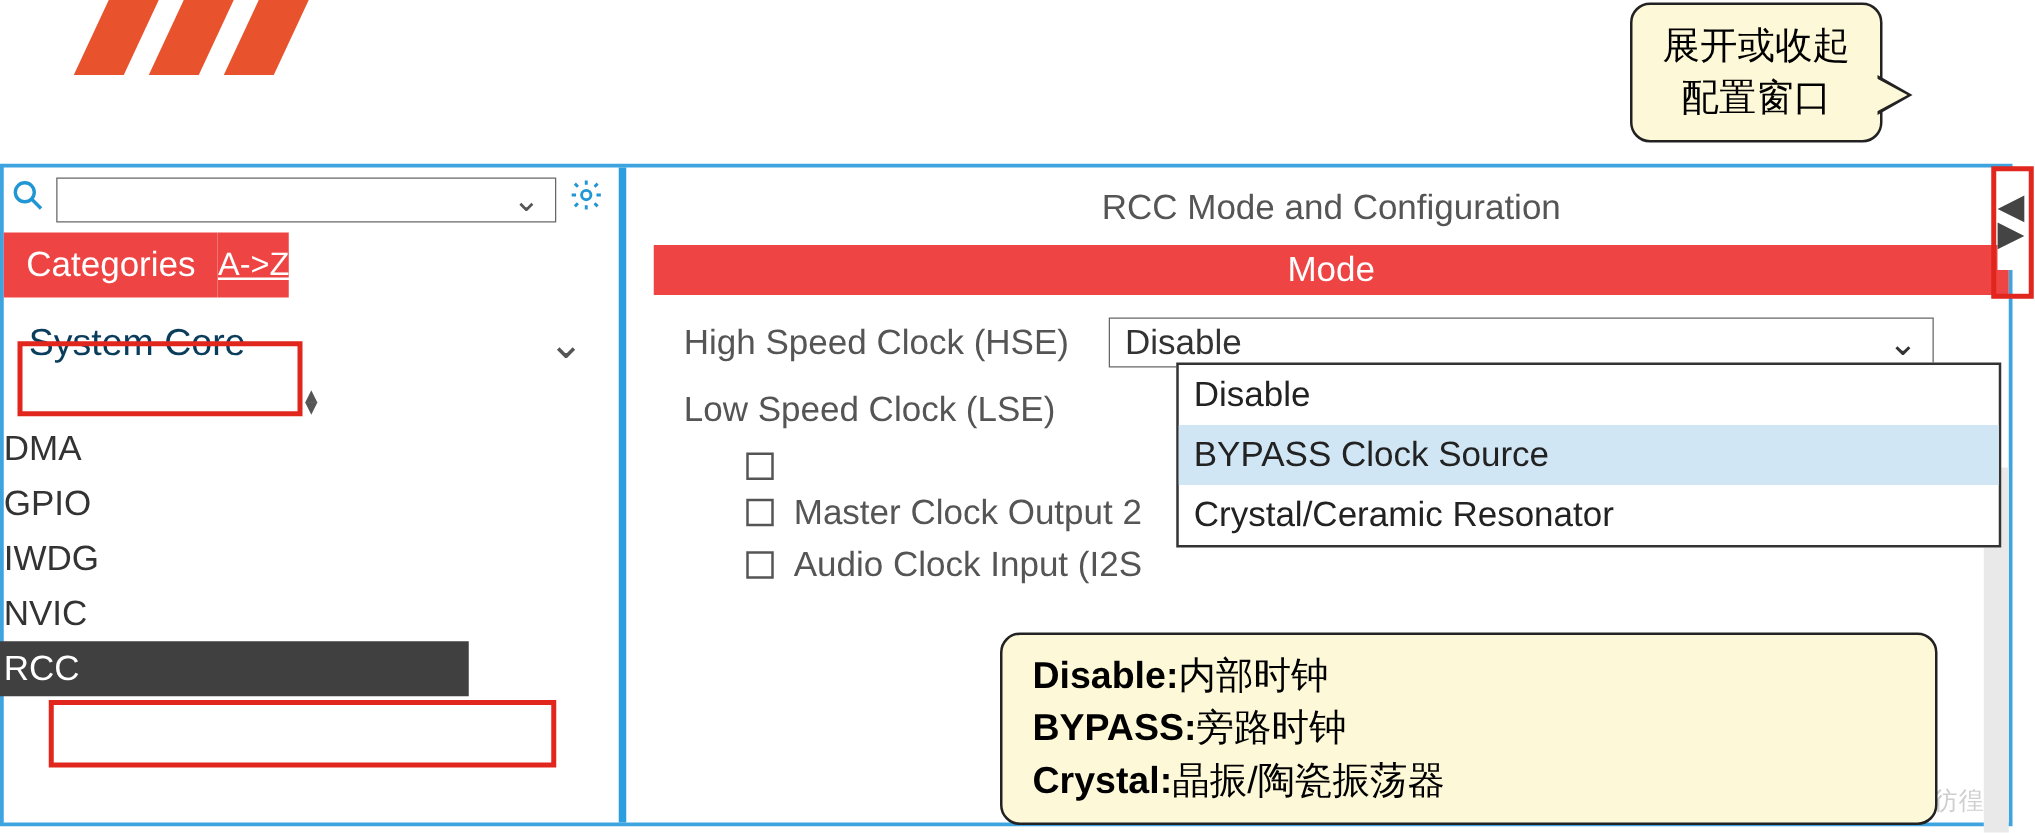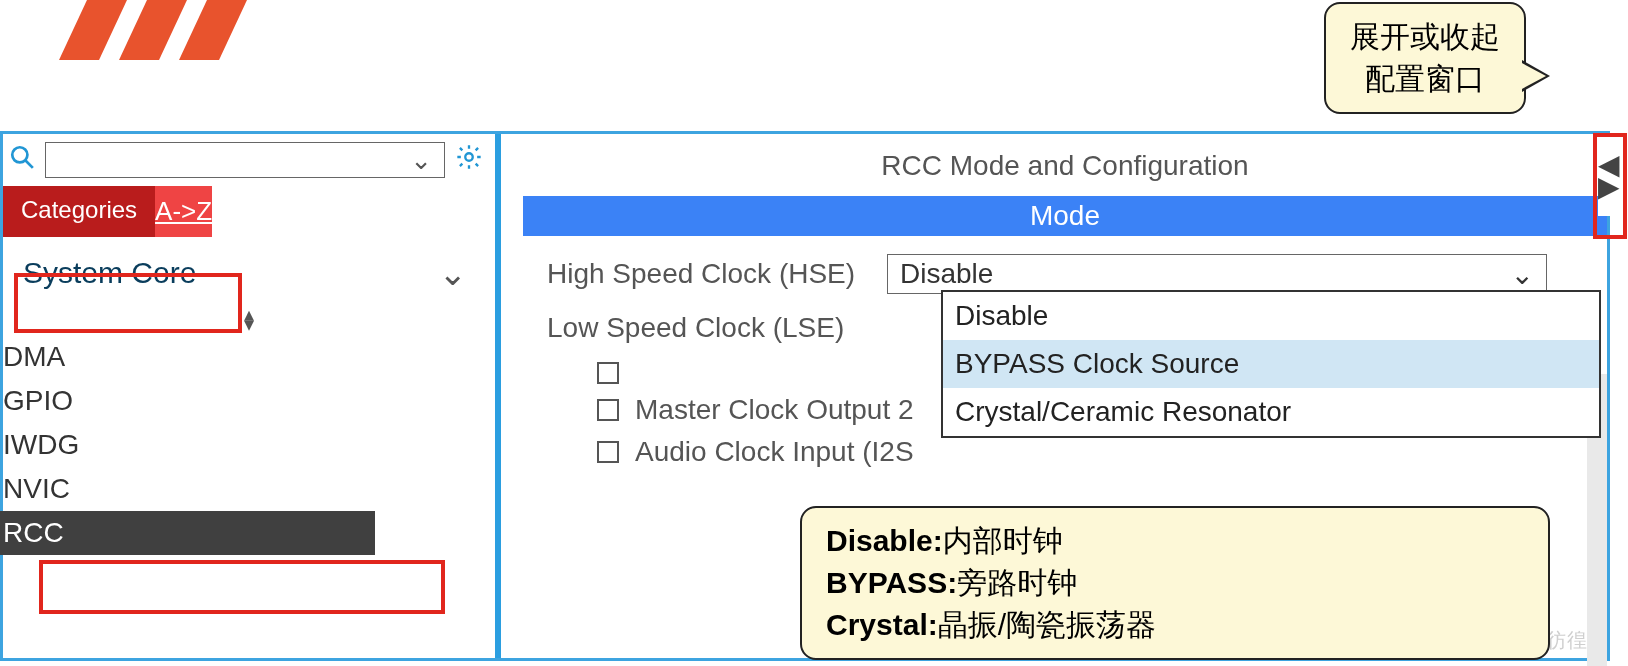--- a/index.html
+++ b/index.html
@@ -58,24 +58,24 @@
     background: #fff;
     display: flex;
     align-items: center;
     justify-content: flex-end;
     padding-right: 12px;
     color: #555;
   }
   .search-row .gear-icon { color: #2196d4; font-size: 30px; margin-left: auto; }
   .tabs-row { display: flex; }
   .tab-cat {
-    background: #b91c1c;
+    background: #ef4444;
     color: #fff;
     padding: 10px 18px;
-    font-size: 24px;
+    font-size: 28px;
   }
   .tab-az {
     background: #ef4444;
     color: #fff;
     padding: 10px 0;
     font-size: 26px;
     text-decoration: underline;
   }
   .category-header {
     display: flex;
@@ -123,21 +123,21 @@
     display: flex;
     flex-direction: column;
   }
   .rcc-title {
     text-align: center;
     font-size: 28px;
     color: #555;
     padding: 16px 0 14px;
   }
   .mode-bar {
-    background: #3b82f6;
+    background: #ef4444;
     color: #fff;
     text-align: center;
     font-size: 28px;
     padding: 4px 0;
     width: 100%;
   }
   .form-area { padding: 18px 10px 0 24px; position: relative; }
   .form-row {
     display: flex;
     align-items: center;
@@ -195,21 +195,21 @@
     background: #fdf8d7;
     border: 2px solid #222;
     border-radius: 16px;
     padding: 12px 24px;
     font-size: 30px;
     color: #000;
     line-height: 1.4;
     z-index: 40;
     font-family: "Microsoft YaHei", Arial, sans-serif;
   }
-  .callout.top { top: 2px; right: 102px; text-align: center; }
+  .callout.top { top: 2px; right: 122px; text-align: center; }
   .callout.top::after {
     content: "";
     position: absolute;
     right: -22px; bottom: 22px;
     border-left: 26px solid #fdf8d7;
     border-top: 14px solid transparent;
     border-bottom: 14px solid transparent;
   }
   .callout.top::before {
     content: "";

